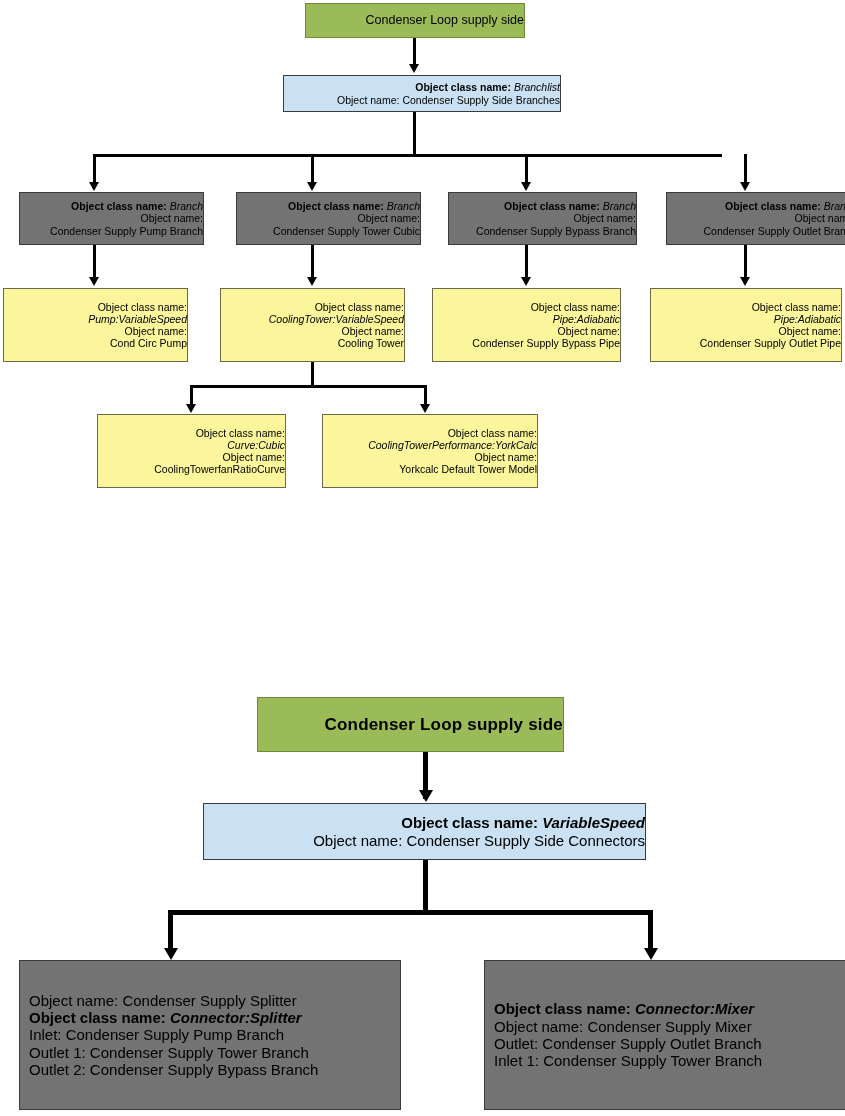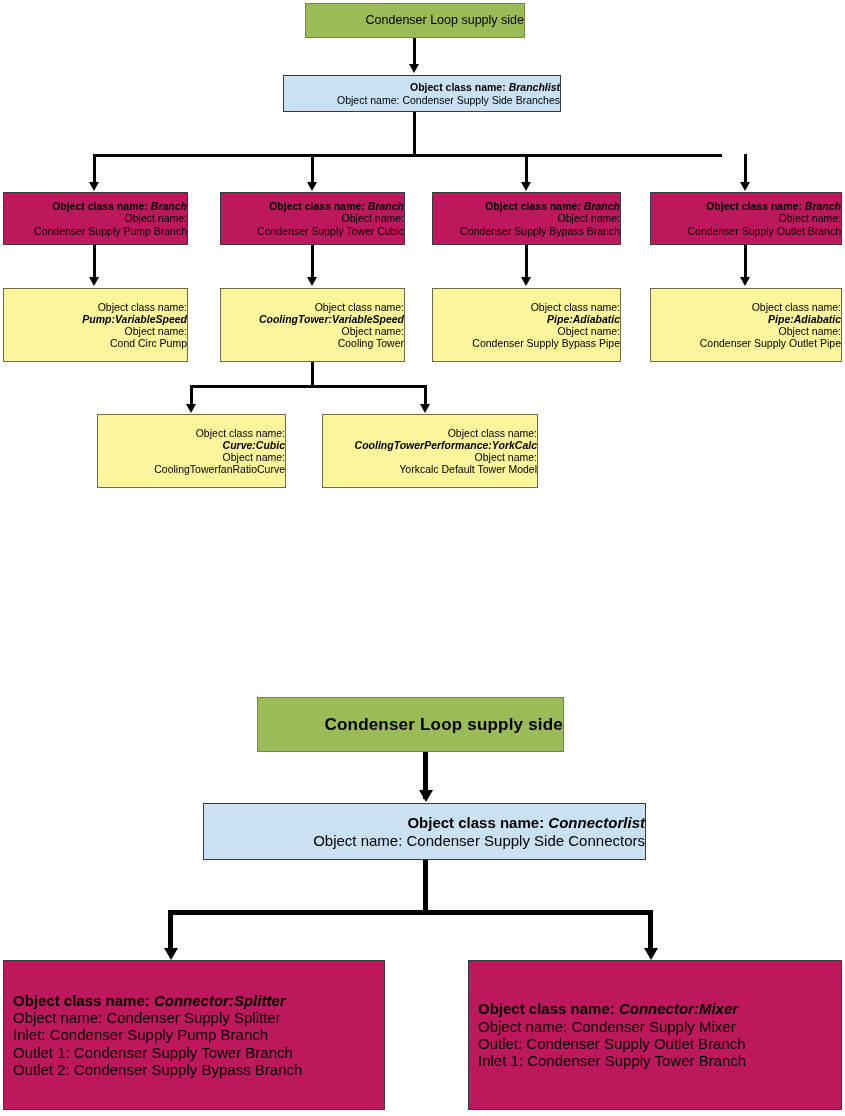--- a/index.html
+++ b/index.html
@@ -20,26 +20,26 @@
     align-items:flex-end;
     justify-content:center;
     text-align:center;
     line-height:1.16;
     z-index:3;
   }
   .node .ln{display:block;white-space:nowrap;}
 
   .green{background:#9BBB59;border:1px solid #6f8a36;}
   .blue {background:#C9E1F2;border:1px solid #3a3a3a;}
-  .orange{background:#be185d;border:1px solid #3a3a3a;}
+  .orange{background:#737373;border:1px solid #3a3a3a;margin-left:16px;}
   .yellow{background:#FBF59B;border:1px solid #6b6b4a;}
 
   
   .t-s{font-size:10.5px;}
-  .t-s .i{font-style:italic;font-weight:bold;}
+  .t-s .i{font-style:italic;font-weight:normal;}
   .t-s .cls{font-weight:bold;}
 
   
   .greenTop{font-size:12.5px;}
 
   
   .t-l{font-size:15px;}
   .t-l .b{font-weight:bold;}
   .t-l .i{font-style:italic;font-weight:bold;}
   .greenBig{font-size:17px;font-weight:bold;letter-spacing:.2px;}
@@ -182,34 +182,34 @@
   </div>
 
   <div class="node green greenBig" style="left:257px;top:697px;width:307px;height:55px;">
     <span class="ln">Condenser Loop supply side</span>
   </div>
 
   <div class="vline big" style="left:423px;top:752px;width:5px;height:47px;"></div>
   <div class="arrow big" style="left:419px;top:790px;"></div>
 
   <div class="node blue t-l" style="left:203px;top:803px;width:443px;height:57px;">
-    <span class="ln"><span class="b">Object class name:</span> <span class="i">Connectorlist</span></span>
+    <span class="ln"><span class="b">Object class name:</span> <span class="i">VariableSpeed</span></span>
     <span class="ln"><span>Object name:</span> <span>Condenser Supply Side Connectors</span></span>
   </div>
 
   <div class="vline big" style="left:423px;top:860px;width:5px;height:53px;"></div>
   <div class="hline big" style="left:168px;top:910px;width:485px;height:5px;"></div>
   <div class="vline big" style="left:168px;top:910px;width:5px;height:45px;"></div>
   <div class="arrow big" style="left:164px;top:948px;"></div>
   <div class="vline big" style="left:648px;top:910px;width:5px;height:45px;"></div>
   <div class="arrow big" style="left:644px;top:948px;"></div>
 
   <div class="node orange t-l leftal" style="left:3px;top:960px;width:382px;height:150px;">
+    <span class="ln">Object name: Condenser Supply Splitter</span>
     <span class="ln"><span class="b">Object class name:</span> <span class="i">Connector:Splitter</span></span>
-    <span class="ln">Object name: Condenser Supply Splitter</span>
     <span class="ln">Inlet: Condenser Supply Pump Branch</span>
     <span class="ln">Outlet 1: Condenser Supply Tower Branch</span>
     <span class="ln">Outlet 2: Condenser Supply Bypass Branch</span>
   </div>
 
   <div class="node orange t-l leftal" style="left:468px;top:960px;width:374px;height:150px;">
     <span class="ln"><span class="b">Object class name:</span> <span class="i">Connector:Mixer</span></span>
     <span class="ln">Object name: Condenser Supply Mixer</span>
     <span class="ln">Outlet: Condenser Supply Outlet Branch</span>
     <span class="ln">Inlet 1: Condenser Supply Tower Branch</span>

